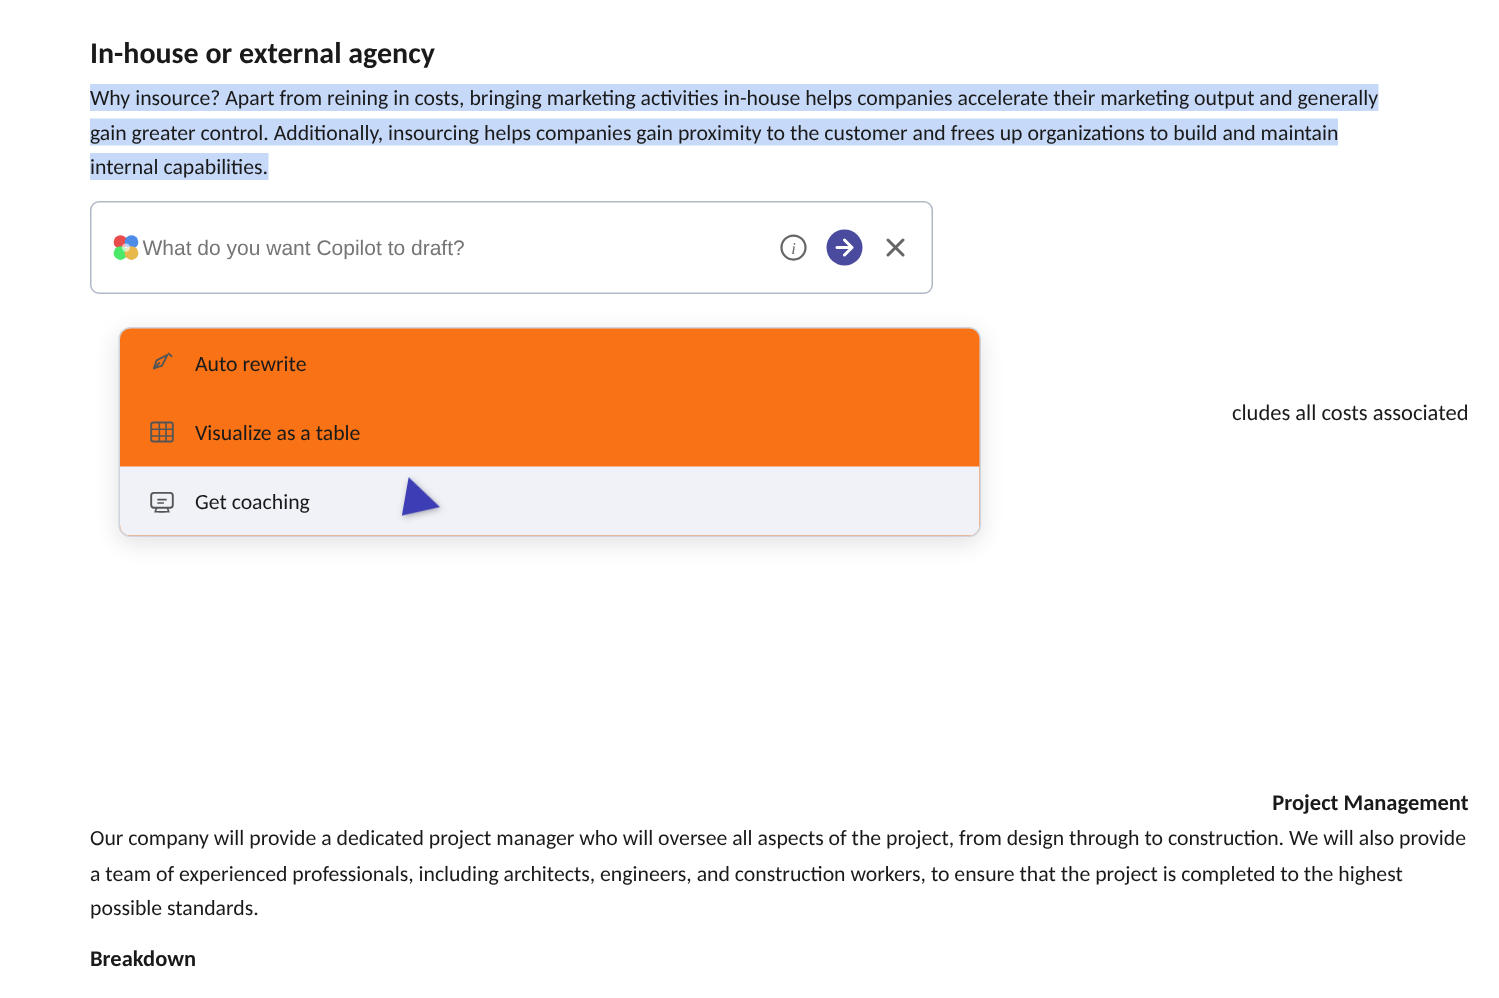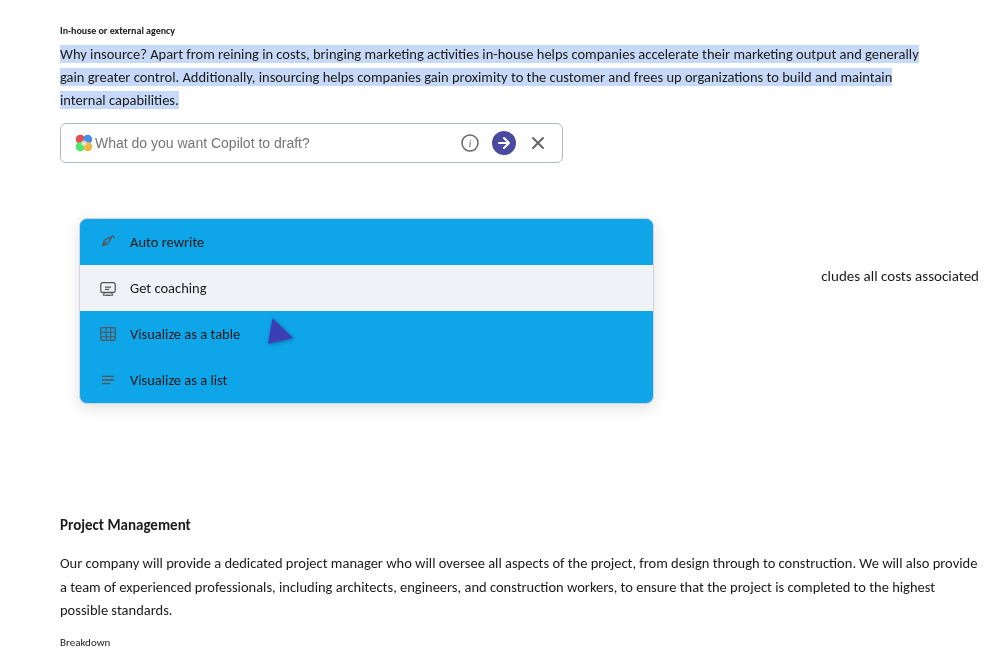--- a/index.html
+++ b/index.html
@@ -16,21 +16,21 @@
       overflow: hidden;
       position: relative;
     }
 
     .page-content {
       padding: 24px 60px;
       position: relative;
     }
 
     .section-title {
-      font-size: 10px;
+      font-size: 20px;
       font-weight: 700;
       color: #1a1a1a;
       margin-bottom: 6px;
     }
 
     .section-body {
       font-size: 14.5px;
       color: #1a1a1a;
       line-height: 1.6;
       margin-bottom: 2px;
@@ -40,24 +40,24 @@
       background-color: #c7d9f8;
       display: inline;
     }
 
     
     .copilot-bar {
       display: flex;
       align-items: center;
       border: 1.5px solid #b0b8c5;
       border-radius: 6px;
-      padding: 7px 12px;
+      padding: 18px 12px;
       background: #ffffff;
       margin: 10px 0 0 0;
-      width: 503px;
+      width: 562px;
       position: relative;
       z-index: 10;
     }
 
     .copilot-input {
       flex: 1;
       border: none;
       outline: none;
       font-size: 14px;
       color: #888;
@@ -90,21 +90,21 @@
       border-radius: 50%;
       font-size: 13px;
     }
 
     
     .dropdown-menu {
       position: absolute;
       top: 218px;
       left: 79px;
       width: 575px;
-      background: #0ea5e9;
+      background: #f97316;
       border: 1px solid #d0d5dd;
       border-radius: 8px;
       box-shadow: 0 4px 16px rgba(0,0,0,0.12);
       z-index: 100;
       overflow: hidden;
     }
 
     .menu-item {
       display: flex;
       align-items: center;
@@ -209,67 +209,57 @@
       <span class="menu-icon">
         <svg class="svg-icon" viewBox="0 0 20 20" fill="none" xmlns="http://www.w3.org/2000/svg">
           <path d="M4 14l2-6 8-4-4 8-6 2z" stroke="#555" stroke-width="1.4" stroke-linejoin="round" fill="none"></path>
           <path d="M4 14l4-4" stroke="#555" stroke-width="1.4" stroke-linecap="round"></path>
           <path d="M15 3l2 2" stroke="#555" stroke-width="1.4" stroke-linecap="round"></path>
         </svg>
       </span>
       <span>Auto rewrite</span>
     </div>
 
-    <div class="menu-item active">
-      <span class="menu-icon">
-        <svg class="svg-icon" viewBox="0 0 20 20" fill="none" xmlns="http://www.w3.org/2000/svg">
-          <rect x="2" y="4" width="16" height="11" rx="2" stroke="#555" stroke-width="1.4" fill="none"></rect>
-          <path d="M6 15l-1 3h10l-1-3" stroke="#555" stroke-width="1.2" fill="none"></path>
-          <path d="M8 18h4" stroke="#555" stroke-width="1.2" stroke-linecap="round"></path>
-          <path d="M7 9h6M7 11.5h4" stroke="#555" stroke-width="1.2" stroke-linecap="round"></path>
-        </svg>
-      </span>
-      <span>Get coaching</span>
-    </div>
-
     <div class="menu-item">
       <span class="menu-icon">
         <svg class="svg-icon" viewBox="0 0 20 20" fill="none" xmlns="http://www.w3.org/2000/svg">
           <rect x="2" y="3" width="16" height="14" rx="1.5" stroke="#555" stroke-width="1.4" fill="none"></rect>
           <line x1="2" y1="8" x2="18" y2="8" stroke="#555" stroke-width="1.2"></line>
           <line x1="2" y1="13" x2="18" y2="13" stroke="#555" stroke-width="1.2"></line>
           <line x1="8" y1="3" x2="8" y2="17" stroke="#555" stroke-width="1.2"></line>
           <line x1="13" y1="3" x2="13" y2="17" stroke="#555" stroke-width="1.2"></line>
         </svg>
       </span>
       <span>Visualize as a table</span>
     </div>
 
-    <div class="menu-item">
+    <div class="menu-item active">
       <span class="menu-icon">
         <svg class="svg-icon" viewBox="0 0 20 20" fill="none" xmlns="http://www.w3.org/2000/svg">
-          <line x1="4" y1="6" x2="16" y2="6" stroke="#555" stroke-width="1.5" stroke-linecap="round"></line>
-          <line x1="4" y1="10" x2="16" y2="10" stroke="#555" stroke-width="1.5" stroke-linecap="round"></line>
-          <line x1="4" y1="14" x2="12" y2="14" stroke="#555" stroke-width="1.5" stroke-linecap="round"></line>
+          <rect x="2" y="4" width="16" height="11" rx="2" stroke="#555" stroke-width="1.4" fill="none"></rect>
+          <path d="M6 15l-1 3h10l-1-3" stroke="#555" stroke-width="1.2" fill="none"></path>
+          <path d="M8 18h4" stroke="#555" stroke-width="1.2" stroke-linecap="round"></path>
+          <path d="M7 9h6M7 11.5h4" stroke="#555" stroke-width="1.2" stroke-linecap="round"></path>
         </svg>
       </span>
-      <span>Visualize as a list</span>
-    </div>
+      <span>Get coaching</span>
+    </div>
+
 
   </div>
 
   <div class="cursor-pointer"></div>
 
   <div style="position:absolute; top: 264px; right: 20px; font-size:15px; color:#1a1a1a; line-height:1.6;">
     <p>cludes all costs associated</p>
   </div>
 
   <div class="bottom-section" style="margin-top: 430px; position: absolute; top: 0; left: 60px; right: 20px;">
     
   </div>
 
 </div>
 
 <div style="position:absolute; bottom: 0; left: 60px; right: 20px; padding-bottom: 10px;">
-  <p class="section-title" style="font-size:15px; font-weight:700; color:#1a1a1a; margin-bottom:18px;">Project Management</p>
+  <p class="section-title" style="font-size:15px; font-weight:700; color:#1a1a1a; margin-bottom:2px;text-align:right;">Project Management</p>
   <p style="font-size:14.5px; color:#1a1a1a; line-height:1.6; margin-bottom:14px;">Our company will provide a dedicated project manager who will oversee all aspects of the project, from design through to construction. We will also provide a team of experienced professionals, including architects, engineers, and construction workers, to ensure that the project is completed to the highest possible standards.</p>
-  <p class="section-title" style="font-size:11px; font-weight:400; color:#1a1a1a;">Breakdown</p>
+  <p class="section-title" style="font-size:15px; font-weight:700; color:#1a1a1a;">Breakdown</p>
 </div>
 
 </body></html>

